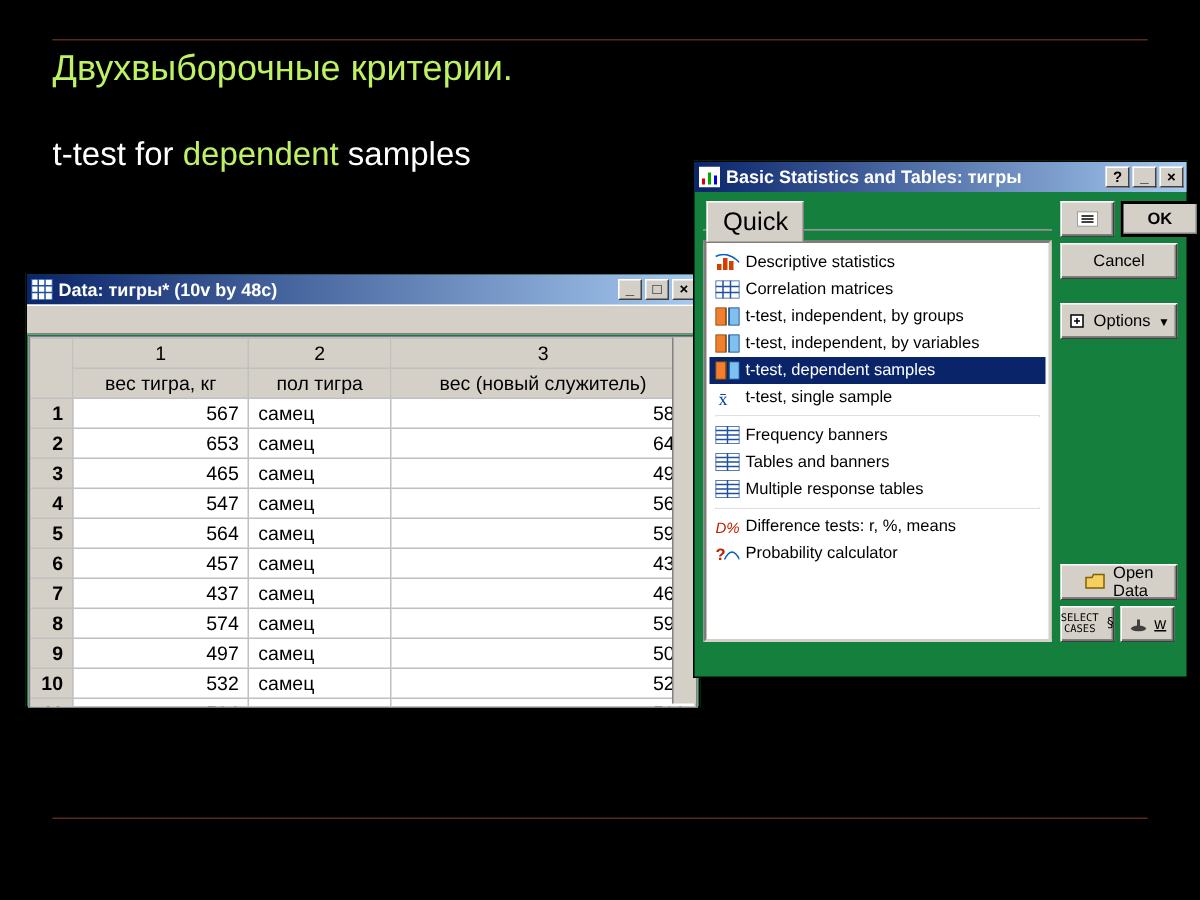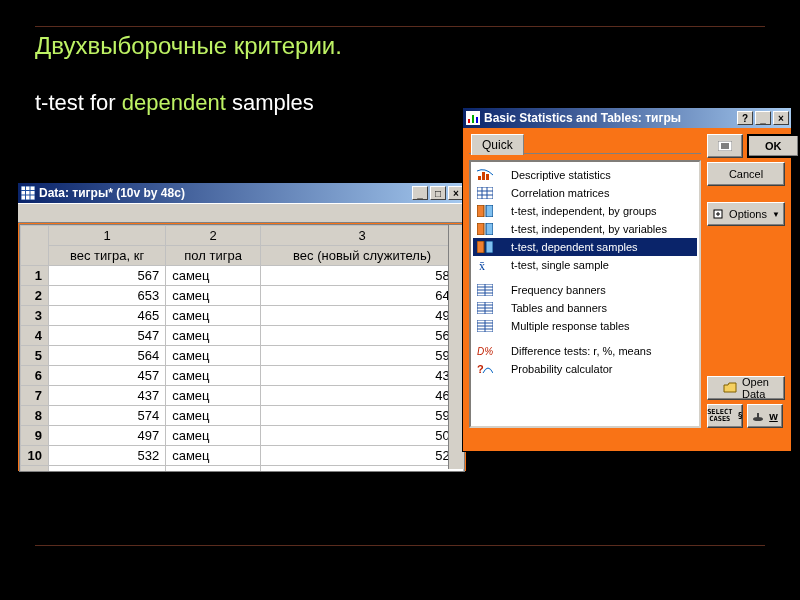--- a/index.html
+++ b/index.html
@@ -17,21 +17,21 @@
   }
   .rule-top { position:absolute; left:35px; top:26px; width:730px; height:1px; background:#5a2c1e; }
   .rule-bot { position:absolute; left:35px; top:545px; width:730px; height:1px; background:#5a2c1e; }
   .title1 { position:absolute; left:35px; top:32px; font-size:24px; color:#bef264; font-family:Arial,sans-serif; }
   .title2 { position:absolute; left:35px; top:90px; font-size:22px; color:#fff; }
   .title2 .red { color:#bef264; }
 
   
   .win {
     position:absolute;
-    background:#f97316;
+    background:#15803d;
     border:1px solid #000;
     font-family:"Tahoma","MS Sans Serif",Arial,sans-serif;
     font-size:11px;
   }
   .win-data { left:17px; top:182px; width:450px; height:290px; }
   .titlebar {
     height:20px;
     background:linear-gradient(to right,#0a246a,#a6caf0);
     color:#fff;
     display:flex; align-items:center;
@@ -59,50 +59,50 @@
   .win-dlg { left:462px; top:107px; width:330px; height:345px; }
   .dlg-body { padding:6px; display:flex; gap:6px; }
   .dlg-left { flex:1; }
   .dlg-right { width:78px; display:flex; flex-direction:column; gap:4px; align-items:stretch; }
   .tabstrip { height:22px; position:relative; margin-bottom:4px; }
   .tab {
     position:absolute; top:0; left:2px;
     background:#d4d0c8; border:1px solid #808080; border-bottom:none;
     border-top-color:#fff; border-left-color:#fff;
     padding:3px 10px;
-    font-size:12px;
+    font-size:17px;
   }
   .tabline { position:absolute; left:0; right:0; top:19px; height:1px; background:#fff; border-bottom:1px solid #808080; }
   .listbox {
     background:#fff;
     border:2px inset #d4d0c8;
     padding:4px 2px;
     height:268px;
     overflow:hidden;
   }
-  .li { display:flex; align-items:center; gap:18px; padding:2px 4px; font-size:11px; cursor:default; }
+  .li { display:flex; align-items:center; gap:4px; padding:2px 4px; font-size:11px; cursor:default; }
   .li.sel { background:#0a246a; color:#fff; }
   .li .licon { width:16px; height:14px; display:flex; align-items:center; justify-content:center; }
   .sep { height:1px; background:#808080; border-bottom:1px solid #fff; margin:3px 4px; }
 
   .btn {
     background:#d4d0c8;
     border:1px solid #404040;
     border-top-color:#fff; border-left-color:#fff;
     box-shadow: inset -1px -1px 0 #808080, inset 1px 1px 0 #d4d0c8;
     height:24px;
     display:flex; align-items:center; justify-content:center;
     gap:5px;
     font-size:11px;
     padding:0 16px;
     cursor:default;
   }
   .btn .bi { width:14px; height:14px; display:flex; align-items:center; justify-content:center; }
   .btn-row { display:flex; gap:4px; }
-  .btn-small { width:36px;font-weight:bold; }
+  .btn-small { width:36px; }
   svg { display:block; }
 </style>
 </head>
 <body>
 
 <div class="slide">
   <div class="rule-top"></div>
   <div class="title1">Двухвыборочные критерии.</div>
   <div class="title2">
     <span>t-test for </span><span class="red">dependent</span><span> samples</span>

